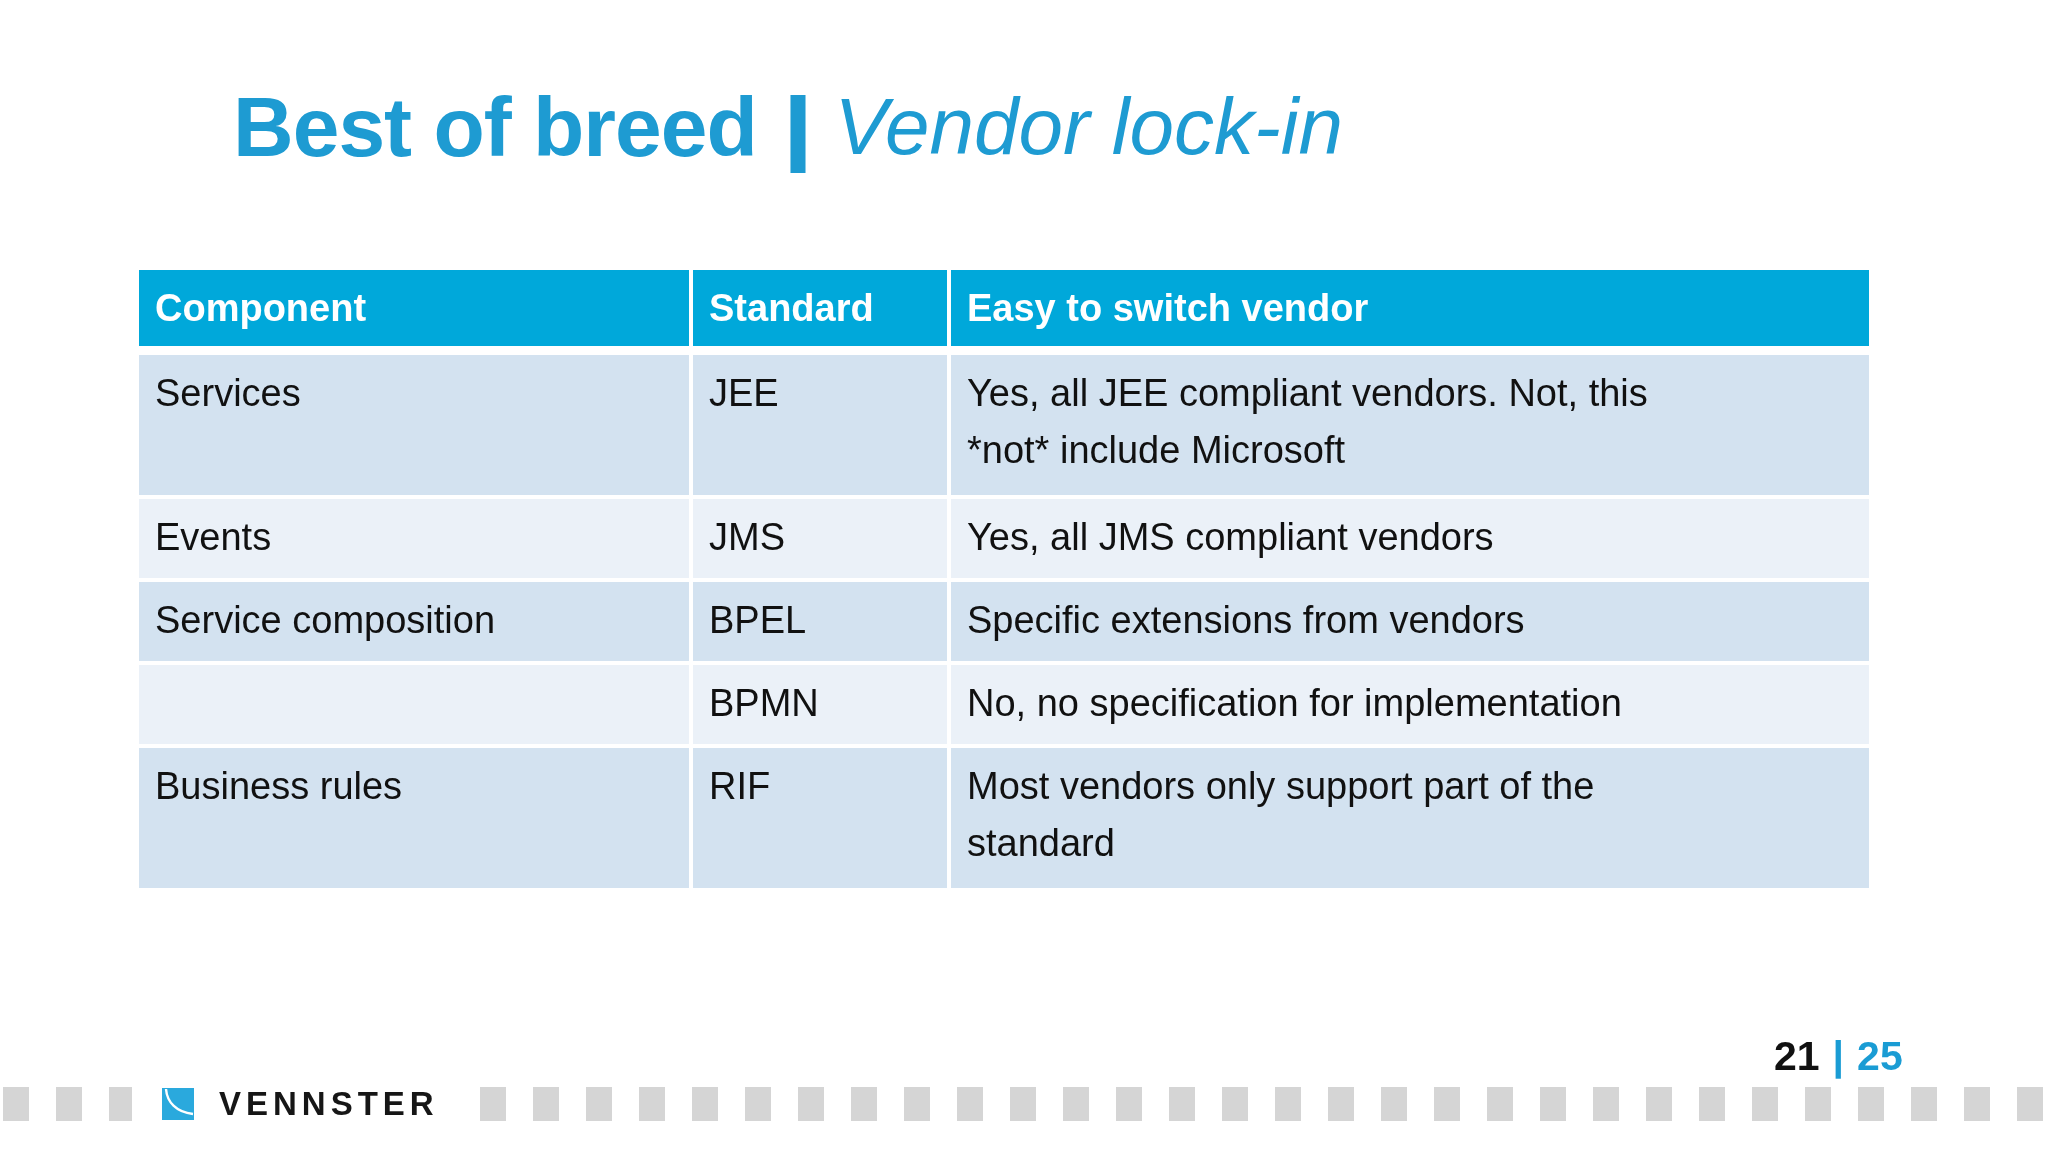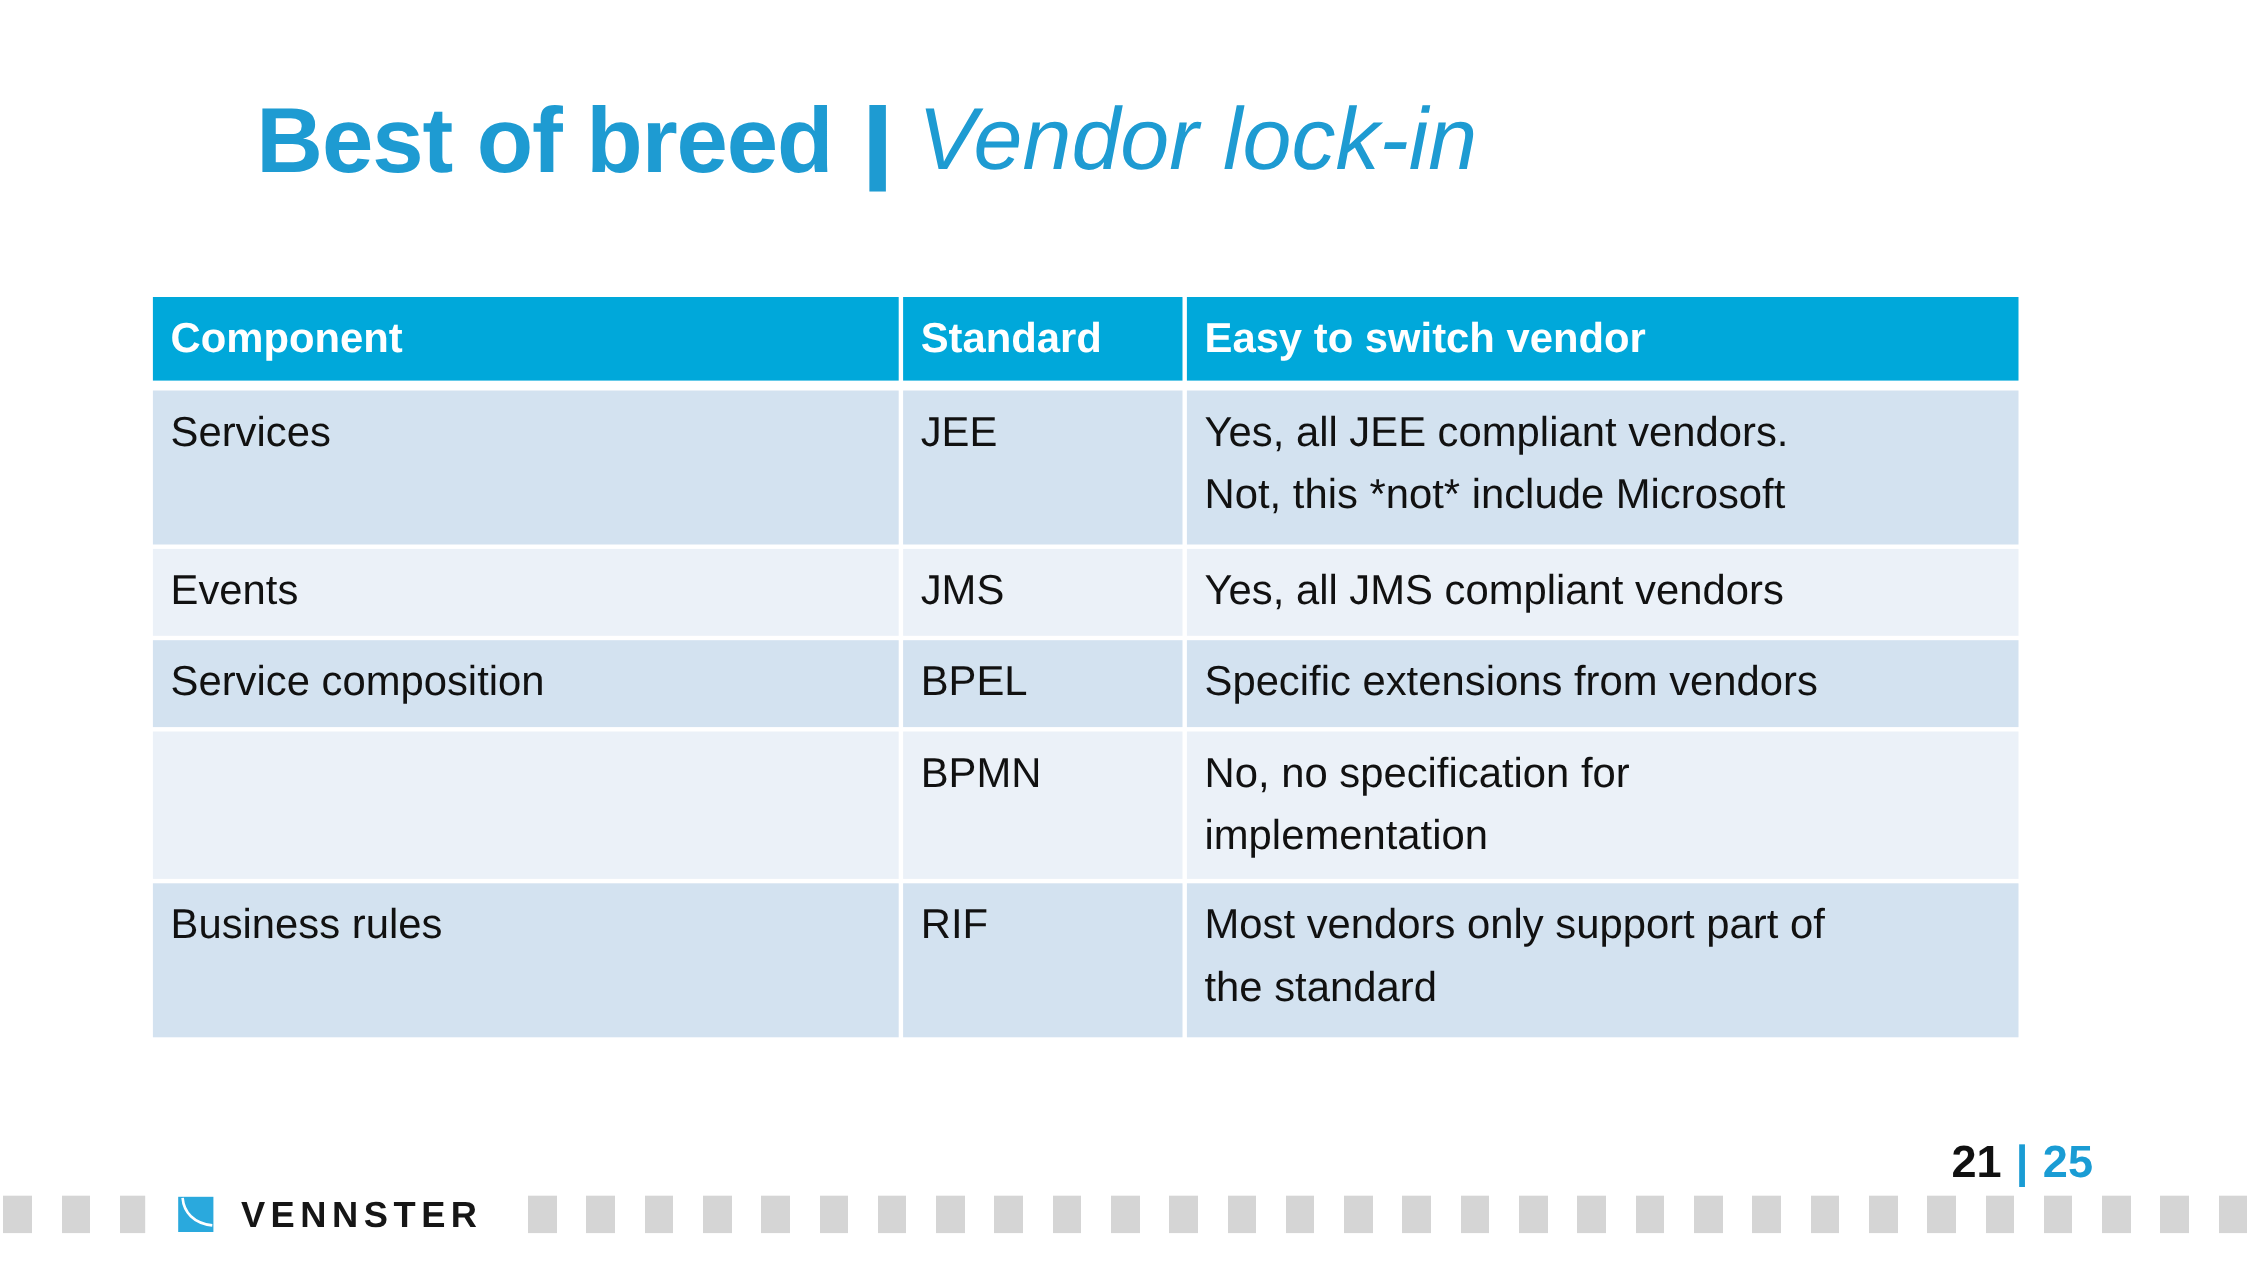--- a/index.html
+++ b/index.html
@@ -40,23 +40,23 @@
   }
   .t-row { display: flex; gap: 4px; margin-bottom: 4px; }
   .t-row.head { margin-bottom: 9px; }
   .t-cell {
     box-sizing: border-box;
     padding: 10px 16px;
     font-size: 38px;
     line-height: 57px;
     color: #111111;
   }
-  .c1 { width: 678px; }
+  .c1 { width: 550px; }
   .c2 { width: 254px; }
-  .c3 { width: 756px; padding-right: 140px; }
+  .c3 { width: 918px; padding-right: 140px; }
   .head .t-cell {
     background: #00a8da;
     color: #ffffff;
     font-weight: 700;
     height: 76px;
     display: flex;
     align-items: center;
     padding-top: 0; padding-bottom: 0;
   }
   .row-a .t-cell { background: #d3e2f0; }  

